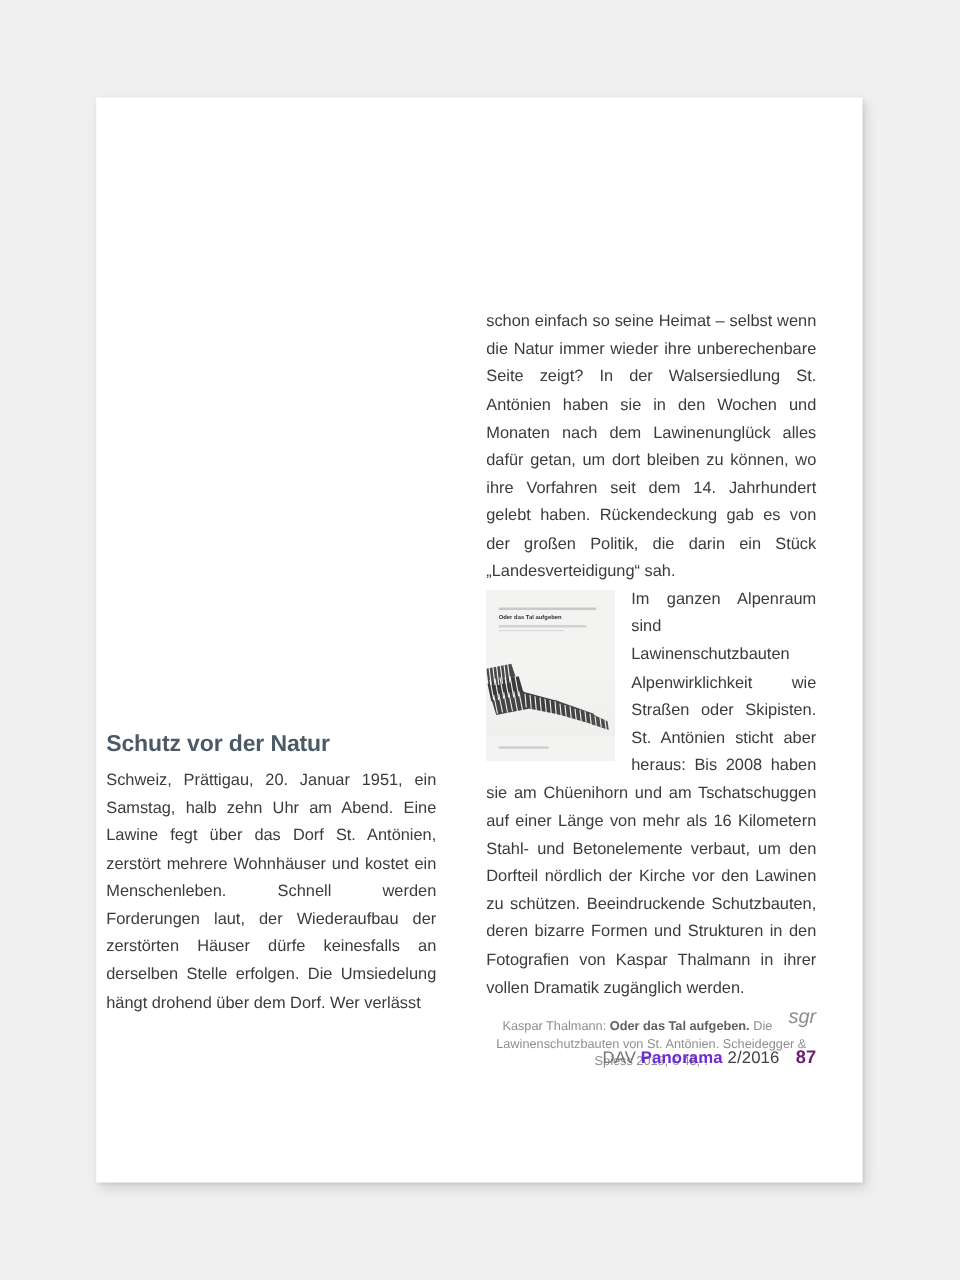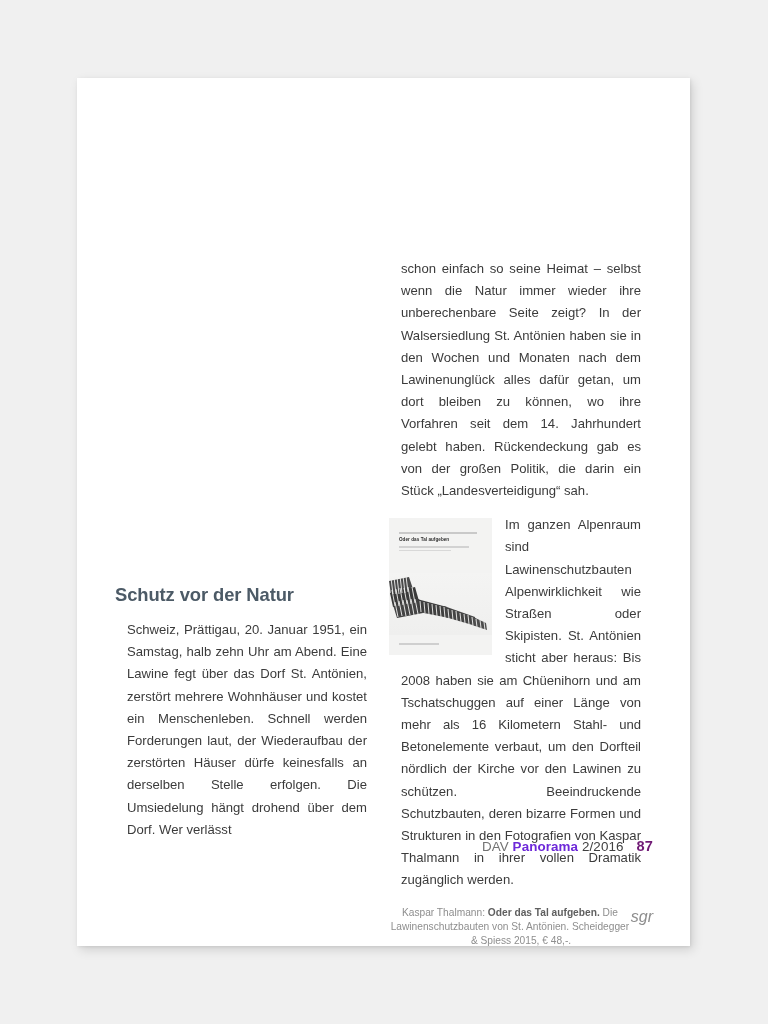--- a/index.html
+++ b/index.html
@@ -30,39 +30,39 @@
     position: absolute;
     width: 264px;
     color: #3b3b3b;
     font-size: 13.1px;
     line-height: 22.2px;
     text-align: justify;
     -webkit-hyphens: manual;
     hyphens: manual;
   }
   .col-left {
-    left: 38px;
+    left: 8px;
     top: 505px;
   }
   .col-right {
     left: 312px;
     top: 168px;
   }
 
   .article-title {
     margin: 0 0 6px 0;
     font-size: 18.4px;
     line-height: 24px;
     font-weight: bold;
     color: #4c5a66;
     letter-spacing: -0.1px;
   }
 
   .body-p {
-    margin: 12px;
+    margin: 0;
     text-align: justify;
   }
 
   
   .cover-figure {
     float: left;
     width: 103px;
     height: 137px;
     margin: 4px 13px 6px 0;
     background: #f4f4f4;

